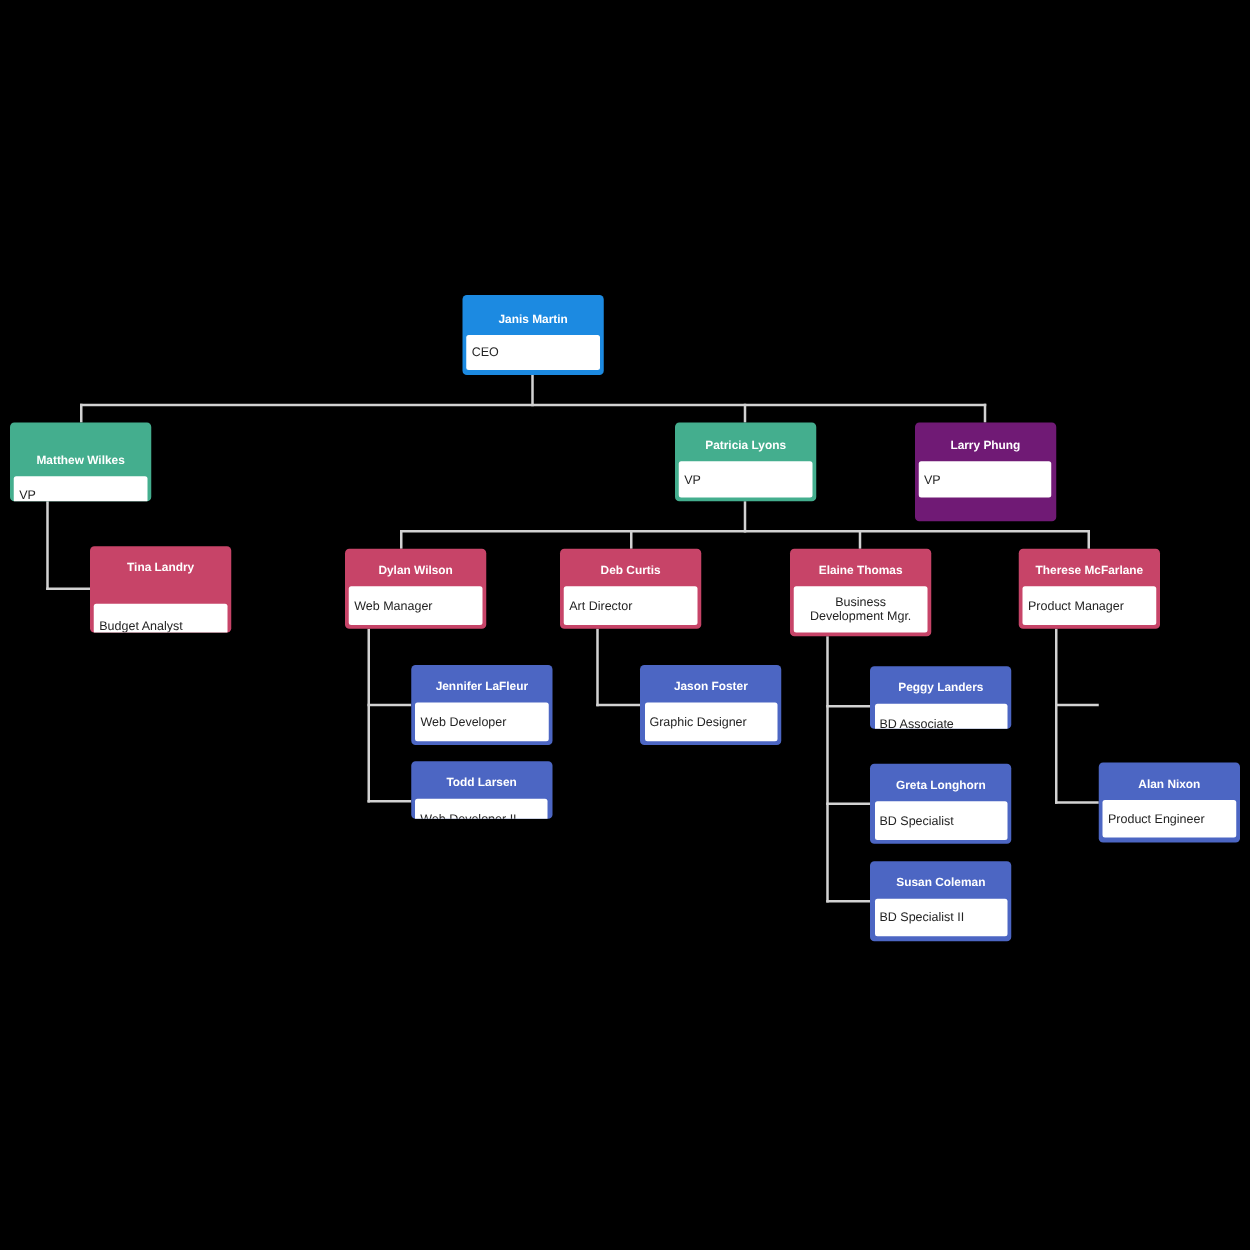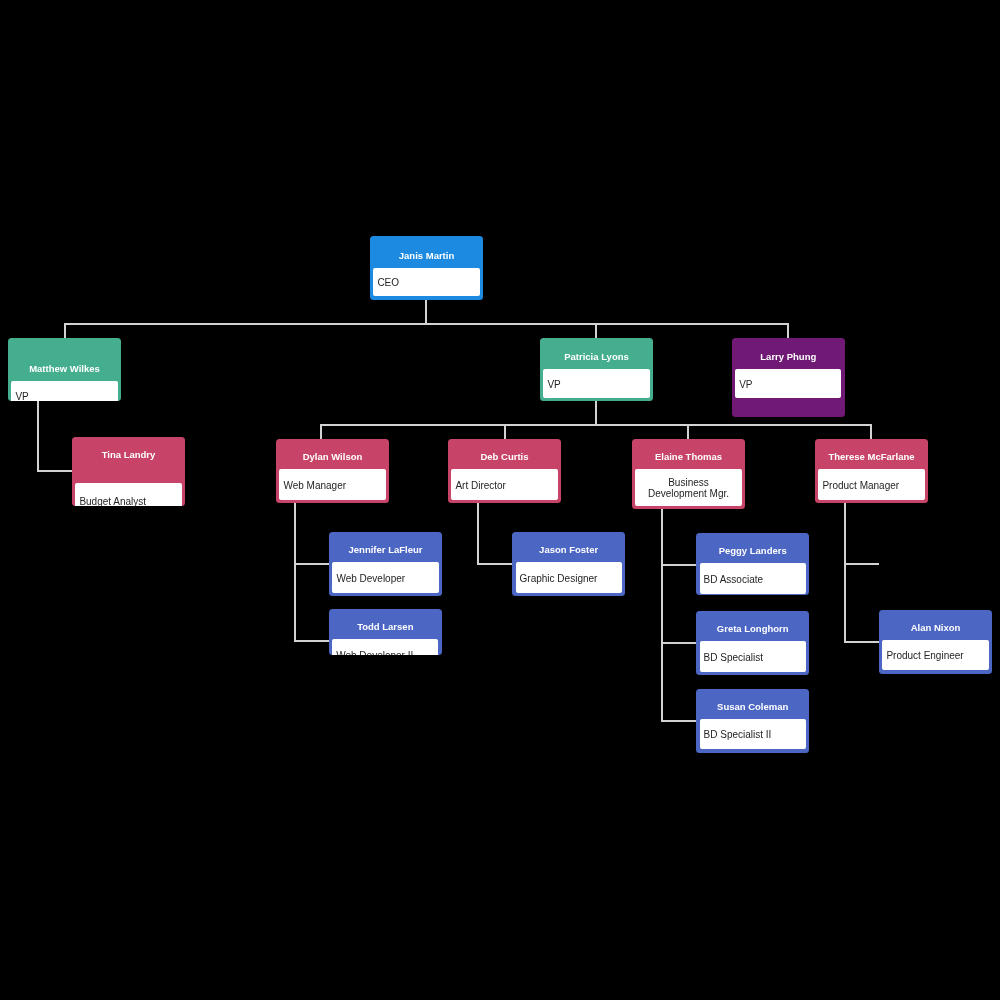--- a/index.html
+++ b/index.html
@@ -178,21 +178,21 @@
       </div>
     </div>
     <div class="node" style="left: 512.2px; top: 531.9px; width: 113px; height: 64.2px; background: rgb(76, 102, 195);">
       <div class="node-header" style="height: 30.4px;">
         <span class="node-name">Jason Foster</span>
       </div>
       <div class="node-body" style="height: 30.4px;">
         <span class="node-title">Graphic Designer</span>
       </div>
     </div>
-    <div class="node" style="left: 696.2px; top: 532.8px; width: 113px; height: 62px; background: rgb(76, 102, 195);">
+    <div class="node" style="left: 696.2px; top: 532.8px; width: 113px; height: 50px; background: rgb(76, 102, 195);">
       <div class="node-header" style="height: 30.4px;">
         <span class="node-name">Peggy Landers</span>
       </div>
       <div class="node-body" style="height: 30.4px;">
         <span class="node-title">BD Associate</span>
       </div>
     </div>
     <div class="node" style="left: 696.2px; top: 610.8px; width: 113px; height: 64.2px; background: rgb(76, 102, 195);">
       <div class="node-header" style="height: 30.4px;">
         <span class="node-name">Greta Longhorn</span>

